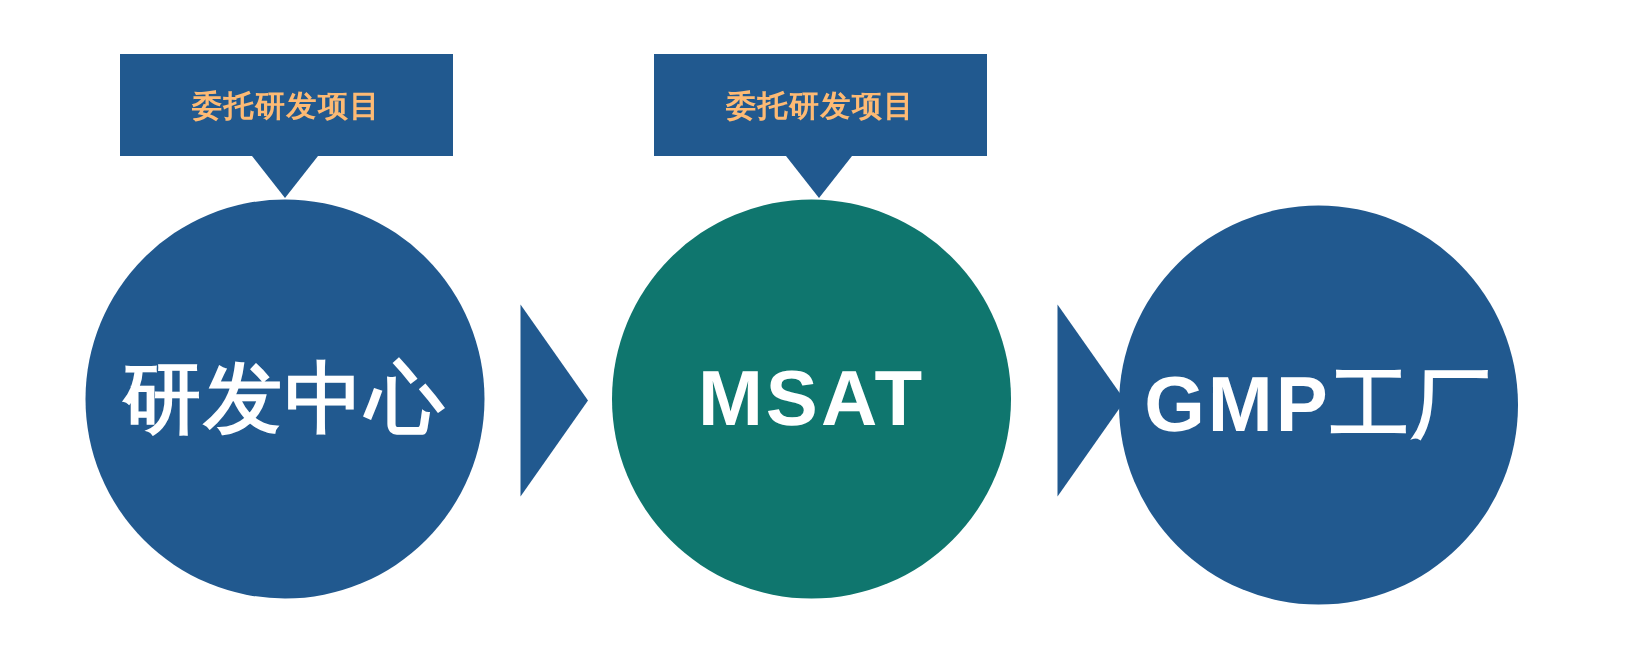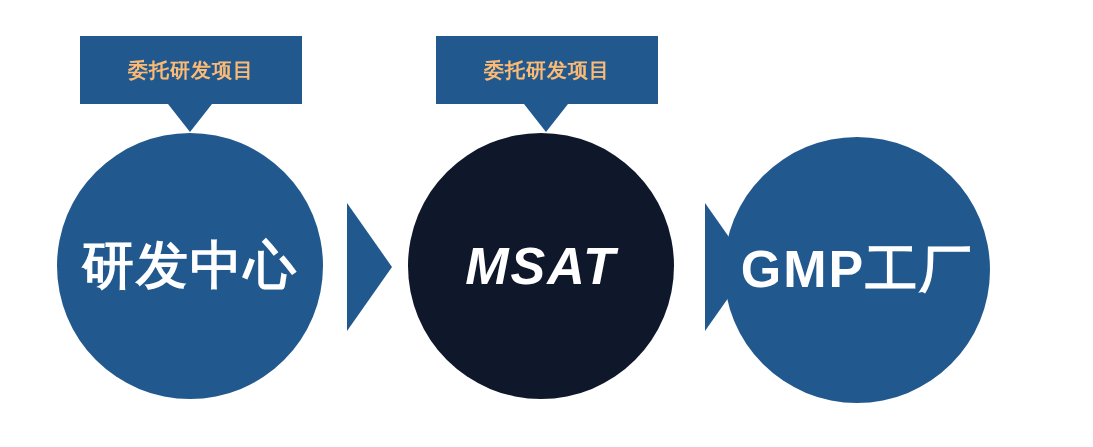--- a/index.html
+++ b/index.html
@@ -50,21 +50,21 @@
     color: #ffffff;
     display: flex;
     align-items: center;
     justify-content: center;
     font-size: 52px;
     font-weight: bold;
     letter-spacing: 2px;
     text-align: center;
   }
   .node-blue { background: #21598f; }
-  .node-orange { background: #0f172a; font-style: italic; }
+  .node-orange { background: #0f766e; }
 
   
   .arrow-right {
     position: absolute;
     top: 203px;
     width: 0;
     height: 0;
     border-top: 64px solid transparent;
     border-bottom: 64px solid transparent;
     border-left: 45px solid #21598f;
@@ -90,17 +90,17 @@
   </div>
 
   <div class="arrow-right" style="left:347px;"></div>
 
   <div class="node node-orange" style="left:408px; top:133px;">
     <span>MSAT</span>
   </div>
 
   <div class="arrow-right" style="left:705px;"></div>
 
-  <div class="node node-blue" style="left:724px; top:137px;">
+  <div class="node node-blue" style="left:746px; top:137px;">
     <span>GMP工厂</span>
   </div>
 
 </div>
 
 </body></html>

